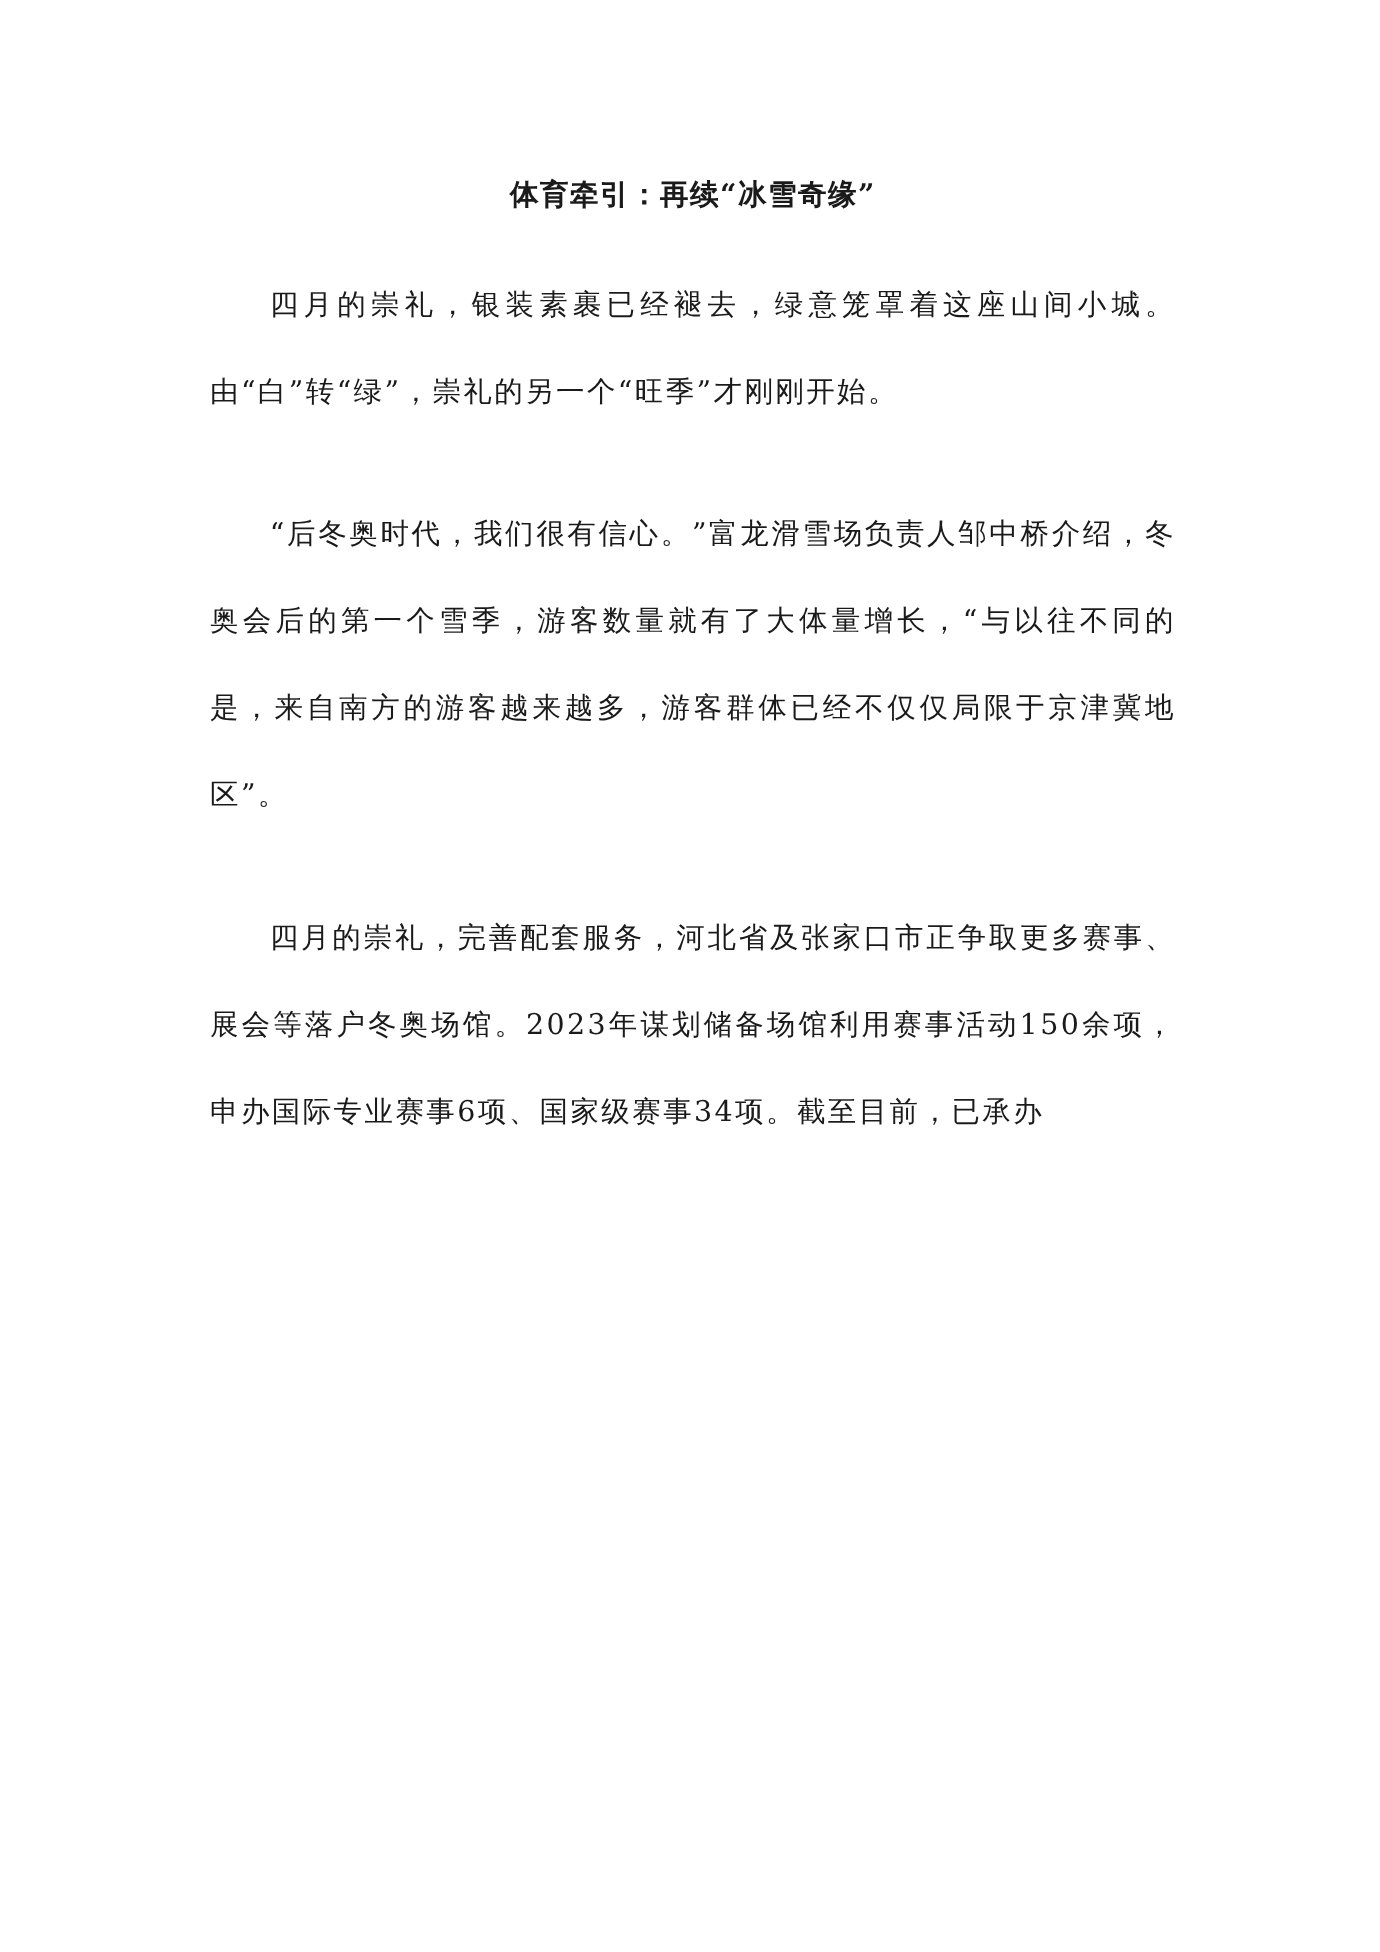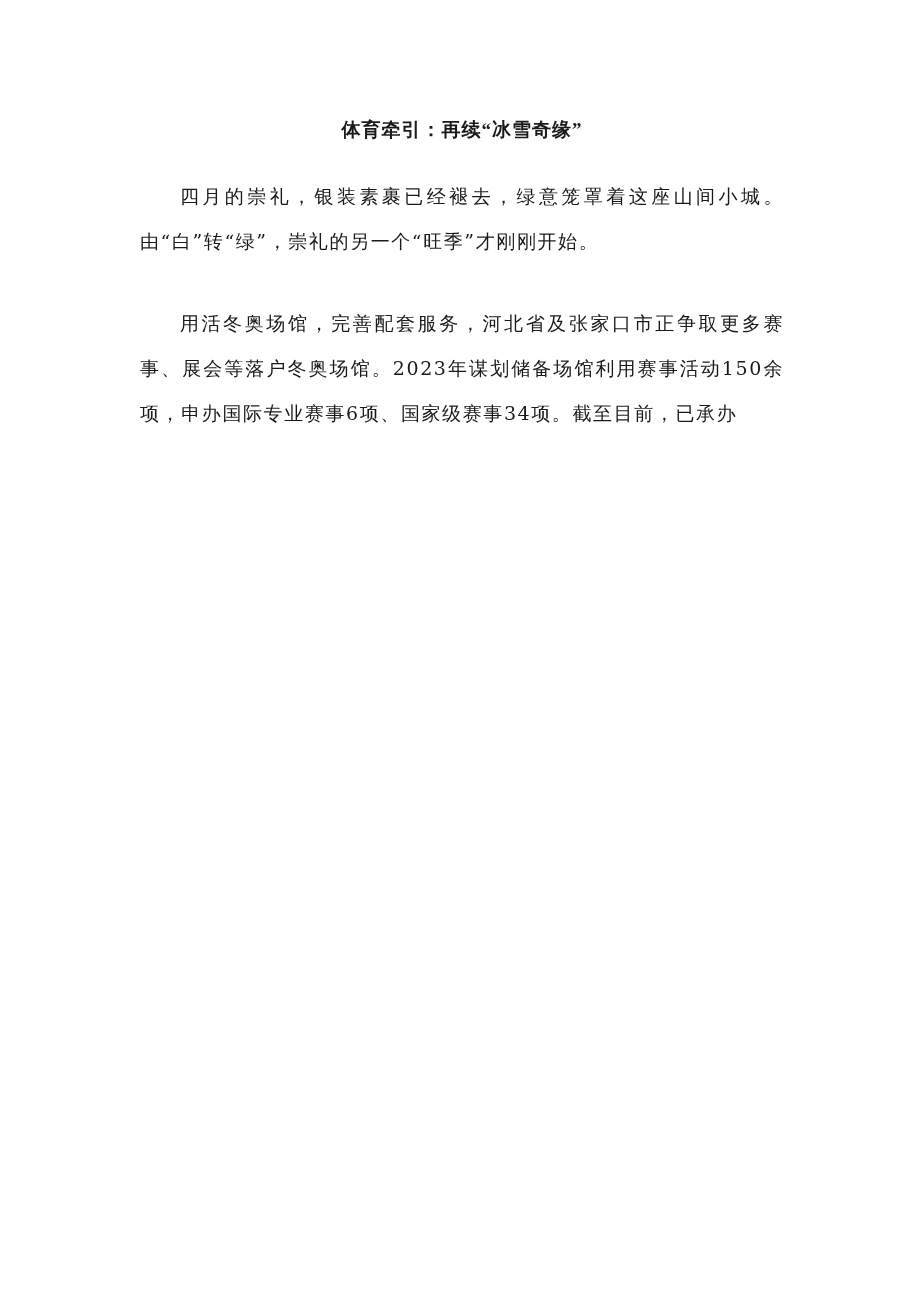--- a/index.html
+++ b/index.html
@@ -21,33 +21,33 @@
       top: 113px;
       width: 644px;
     }
     .title {
       text-align: center;
       font-weight: bold;
       font-size: 19px;
       line-height: 34px;
       margin: 0 0 27px 0;
       letter-spacing: 1px;
-      font-family: Liberation Serif, serif;
     }
     .para {
       font-size: 19px;
-      line-height: 45px;
+      line-height: 58px;
       text-align: justify;
       text-indent: 2.1em;
       margin: 0 0 37px 0;
       letter-spacing: 1.6px;
       word-break: break-all;
     }
     .para.last { margin-bottom: 0; }
   </style>
 </head>
 <body>
 
 <div class="page">
   <h1 class="title">体育牵引：再续“冰雪奇缘”</h1>
   <p class="para">四月的崇礼，银装素裹已经褪去，绿意笼罩着这座山间小城。由“白”转“绿”，崇礼的另一个“旺季”才刚刚开始。</p>
-  <p class="para last">用活冬奥场馆，完善配套服务，河北省及张家口市正争取更多赛事、展会等落户冬奥场馆。2023年谋划储备场馆利用赛事活动150余项，申办国际专业赛事6项、国家级赛事34项。截至目前，已承办</p>
+  <p class="para">“后冬奥时代，我们很有信心。”富龙滑雪场负责人邹中桥介绍，冬奥会后的第一个雪季，游客数量就有了大体量增长，“与以往不同的是，来自南方的游客越来越多，游客群体已经不仅仅局限于京津冀地区”。</p>
+  <p class="para last">四月的崇礼，完善配套服务，河北省及张家口市正争取更多赛事、展会等落户冬奥场馆。2023年谋划储备场馆利用赛事活动150余项，申办国际专业赛事6项、国家级赛事34项。截至目前，已承办</p>
 </div>
 
 </body></html>

